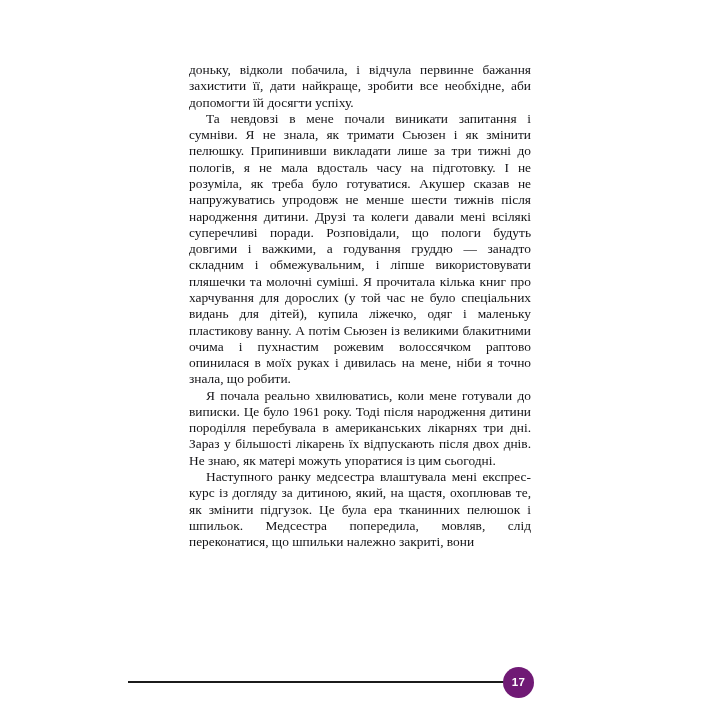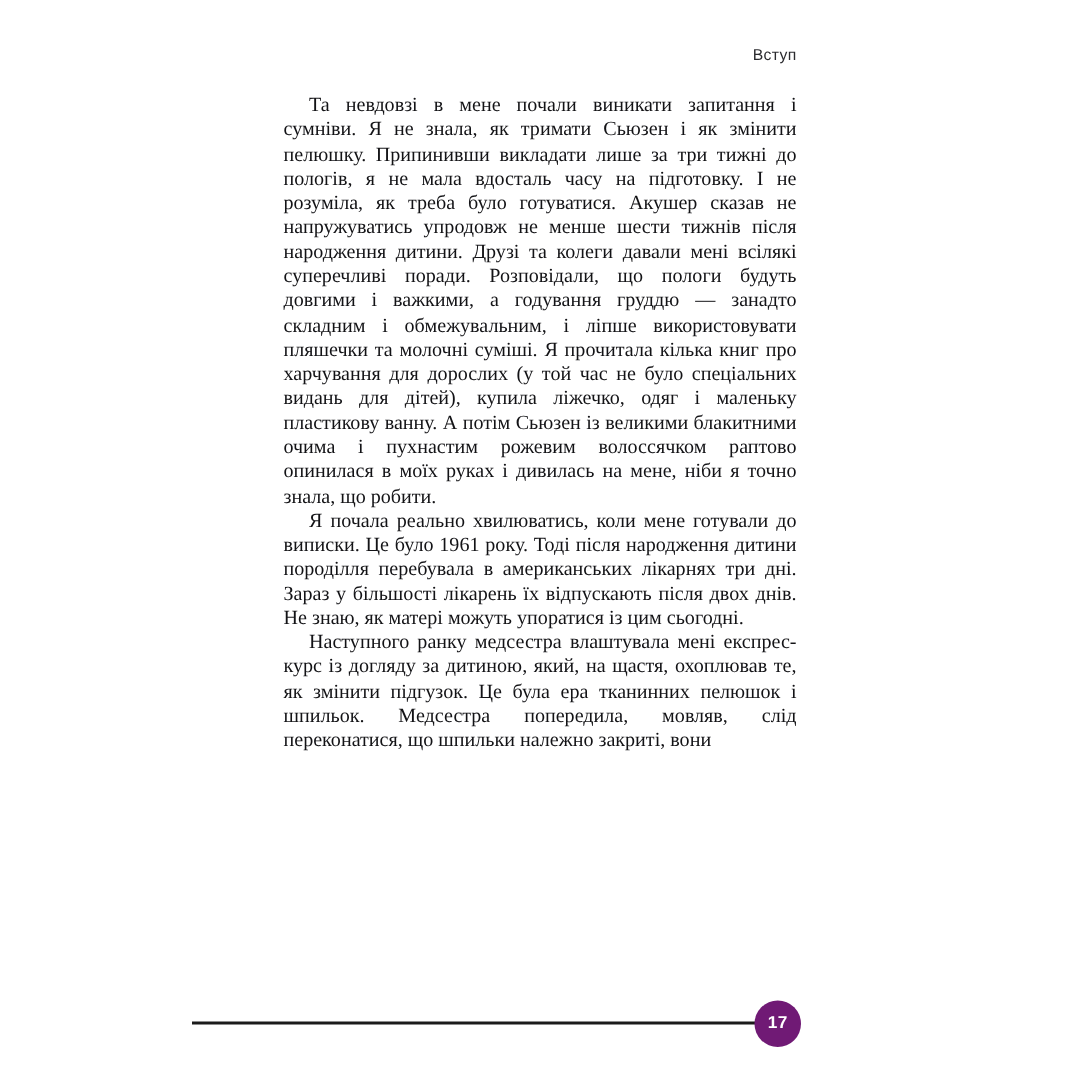--- a/index.html
+++ b/index.html
@@ -99,23 +99,23 @@
     font-weight: bold;
     letter-spacing: 0.3px;
     line-height: 1;
   }
 </style>
 </head>
 <body>
 
 <div class="page">
 
-  <div class="running-head">Вступ</div>
 
   <div class="textblock">
+    <p class="para">доньку, відколи побачила, і відчула первинне бажання захистити її, дати найкраще, зробити все необхідне, аби допомогти їй досягти успіху.</p>
     <p class="para indent">Та невдовзі в мене почали виникати запитання і сумніви. Я не знала, як тримати Сьюзен і як змінити пелюшку. Припинивши викладати лише за три тижні до пологів, я не мала вдосталь часу на підготовку. І не розуміла, як треба було готуватися. Акушер сказав не напружуватись упродовж не менше шести тижнів після народження дитини. Друзі та колеги давали мені всілякі суперечливі поради. Розповідали, що пологи будуть довгими і важкими, а годування груддю — занадто складним і обмежувальним, і ліпше використовувати пляшечки та молочні суміші. Я прочитала кілька книг про харчування для дорослих (у той час не було спеціальних видань для дітей), купила ліжечко, одяг і маленьку пластикову ванну. А потім Сьюзен із великими блакитними очима і пухнастим рожевим волоссячком раптово опинилася в моїх руках і дивилась на мене, ніби я точно знала, що робити.</p>
     <p class="para indent">Я почала реально хвилюватись, коли мене готували до виписки. Це було 1961 року. Тоді після народження дитини породілля перебувала в американських лікарнях три дні. Зараз у більшості лікарень їх відпускають після двох днів. Не знаю, як матері можуть упоратися із цим сьогодні.</p>
     <p class="para indent">Наступного ранку медсестра влаштувала мені експрес-курс із догляду за дитиною, який, на щастя, охоплював те, як змінити підгузок. Це була ера тканинних пелюшок і шпильок. Медсестра попередила, мовляв, слід переконатися, що шпильки належно закриті, вони</p>
   </div>
 
   <div class="footer">
     <div class="footer-rule"></div>
     <div class="page-number-badge">17</div>
   </div>
 

